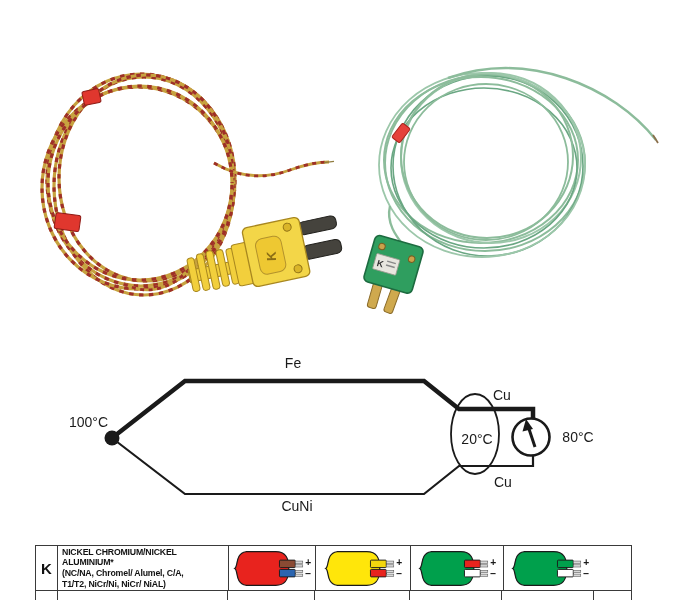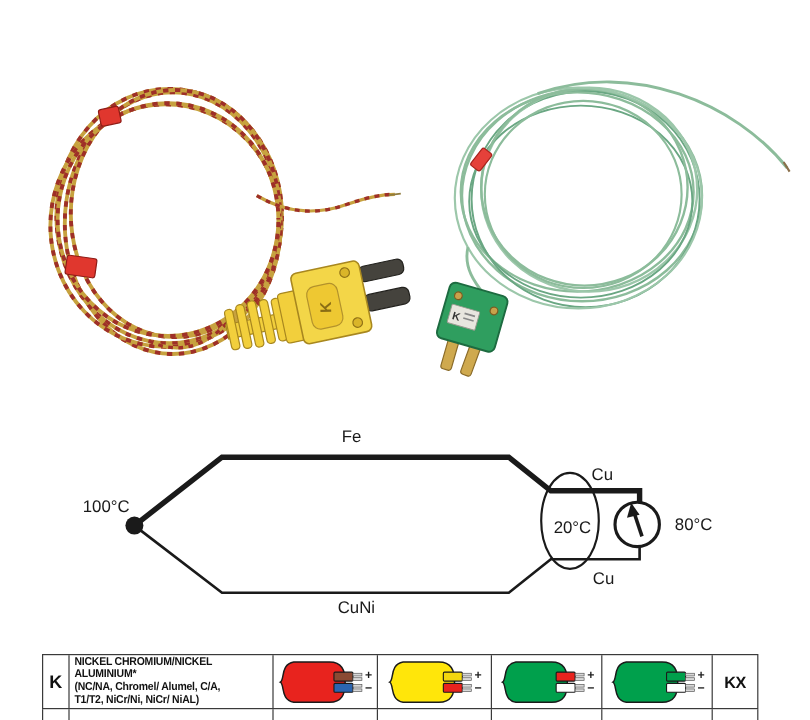--- a/index.html
+++ b/index.html
@@ -177,21 +177,20 @@
           <rect x="54" y="23" width="17" height="8" rx="1" stroke="#1a1a1a" stroke-width="1" fill="#ffffff"></rect>
           <rect x="71" y="14" width="8" height="2.4" fill="#d8d8d8" stroke="#555" stroke-width="0.6"></rect>
           <rect x="71" y="18" width="8" height="2.4" fill="#d8d8d8" stroke="#555" stroke-width="0.6"></rect>
           <rect x="71" y="24" width="8" height="2.4" fill="#d8d8d8" stroke="#555" stroke-width="0.6"></rect>
           <rect x="71" y="28" width="8" height="2.4" fill="#d8d8d8" stroke="#555" stroke-width="0.6"></rect>
           <text class="pm" x="85" y="19" text-anchor="middle">+</text>
           <text class="pm" x="85" y="31" text-anchor="middle">−</text>
         </svg>
       </div>
 
-      <div class="cell kx">KX</div>
     </div>
 
     <div class="stub-row">
       <div class="scell" style="width:22px"></div>
       <div class="scell" style="width:171px"></div>
       <div class="scell" style="width:87px"></div>
       <div class="scell" style="width:95px"></div>
       <div class="scell" style="width:93px"></div>
       <div class="scell" style="width:92px"></div>
       <div class="scell" style="width:37px"></div>

